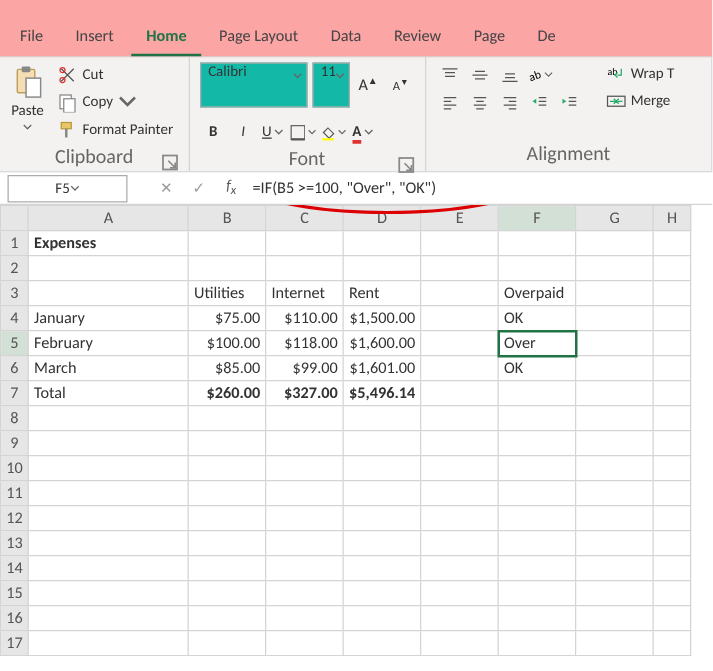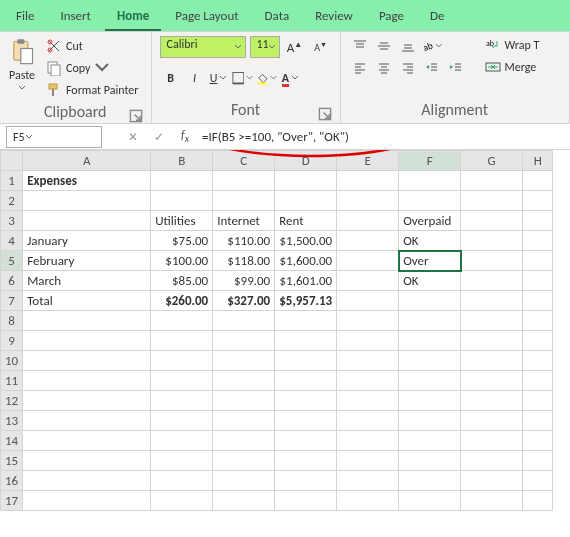--- a/index.html
+++ b/index.html
@@ -1,49 +1,49 @@
 <!DOCTYPE html>
 <html><head>
 <meta charset="utf-8">
 <style>
 * { box-sizing: border-box; margin: 0; padding: 0; font-family: "Segoe UI", Calibri, sans-serif; }
 body { background: #fff; font-size: 12px; color: #333; user-select: none; }
 
-.tabs { display: flex; gap: 2px; padding: 4px 4px 0 4px; background: #86efac; border-bottom: 1px solid #d4d4d4; }
+.tabs { display: flex; gap: 2px; padding: 18px 4px 0 4px; background: #fca5a5; border-bottom: 1px solid #d4d4d4; }
 .tab { padding: 4px 12px 6px 12px; font-size: 13px; color: #444; cursor: pointer; }
 .tab.active { color: #217346; border-bottom: 2px solid #217346; font-weight: 600; }
 
 .ribbon { display: flex; background: #f3f2f1; border-bottom: 1px solid #d4d4d4; height: 92px; }
 .group { border-right: 1px solid #d4d4d4; padding: 4px 8px 2px 8px; display: flex; flex-direction: column; justify-content: space-between; }
 .group-label { text-align: center; font-size: 16px; color: #666; padding: 2px 0; position: relative; }
 .group-body { display: flex; align-items: flex-start; gap: 6px; flex: 1; }
 
 .paste-col { display: flex; flex-direction: column; align-items: center; gap: 2px; padding-top: 2px; }
 .paste-col .icon-big { width: 28px; height: 28px; }
 .clip-col { display: flex; flex-direction: column; gap: 2px; }
 .clip-btn { display: flex; align-items: center; gap: 4px; padding: 2px 4px; font-size: 12px; }
 .clip-btn svg, .clip-btn .ico { width: 16px; height: 16px; }
 
 .font-row1 { display: flex; align-items: center; gap: 4px; margin-bottom: 4px; }
-.font-select { height: 22px; border: 1px solid #ababab; background: #bef264; padding: 0 18px 0 6px; font-size: 12px; position: relative; }
+.font-select { height: 36px; border: 1px solid #ababab; background: #14b8a6; padding: 0 18px 0 6px; font-size: 12px; position: relative; }
 .font-name { width: 86px; }
 .font-size { width: 30px; }
 .chev { position: absolute; right: 3px; top: 6px; }
 .font-row2 { display: flex; align-items: center; gap: 2px; }
 .ico-btn { width: 22px; height: 20px; display: flex; align-items: center; justify-content: center; }
 
 .align-rows { display: flex; flex-direction: column; gap: 2px; }
 .align-row { display: flex; gap: 2px; }
 .align-col2 { display: flex; flex-direction: column; gap: 4px; margin-left: 8px; }
 .long-btn { display: flex; align-items: center; gap: 4px; padding: 2px 4px; }
 
 .dialog-launcher { position: absolute; right: 0; bottom: 0; width: 14px; height: 14px; }
 
 .namebox-row { display: flex; align-items: center; border-bottom: 1px solid #d4d4d4; background: #fff; height: 26px; }
-.namebox { width: 96px; height: 22px; margin: 2px 0 2px 6px; border: 1px solid #ababab; background: #fff; padding: 0 6px; display: flex; align-items: center; justify-content: flex-start; }
+.namebox { width: 96px; height: 22px; margin: 2px 0 2px 6px; border: 1px solid #ababab; background: #fff; padding: 0 6px; display: flex; align-items: center; justify-content: center; }
 .fx-controls { display: flex; align-items: center; gap: 4px; margin-left: 20px; }
 .fx-btn { width: 22px; height: 22px; display: flex; align-items: center; justify-content: center; color: #999; }
 .fx-btn.dark { color: #555; font-style: italic; }
 .formula-input { flex: 1; height: 22px; border: none; padding: 0 6px; font-size: 13px; color: #333; outline: none; }
 
 .grid-wrap { position: relative; overflow: hidden; }
 .grid { border-collapse: collapse; table-layout: fixed; }
 .grid th, .grid td { border: 1px solid #d4d4d4; height: 20px; font-size: 13px; padding: 0 4px; }
 .grid th { background: #e6e6e6; color: #555; font-weight: normal; text-align: center; }
 .grid th.corner { background: #e6e6e6; width: 22px; }
@@ -404,21 +404,21 @@
           <td></td>
           <td class="txt-l">OK</td>
           <td></td>
           <td></td>
         </tr>
     <tr>
           <th class="rowhdr">7</th>
       <td class="txt-l">Total</td>
           <td class="txt-r sum-border-top">$260.00</td>
           <td class="txt-r sum-border-top">$327.00</td>
-          <td class="txt-r sum-border-top">$5,957.13</td>
+          <td class="txt-r sum-border-top">$5,496.14</td>
           <td></td>
           <td></td>
           <td></td>
           <td></td>
         </tr>
     <tr>
           <th class="rowhdr">8</th>
           <td></td>
           <td></td>
           <td></td>

